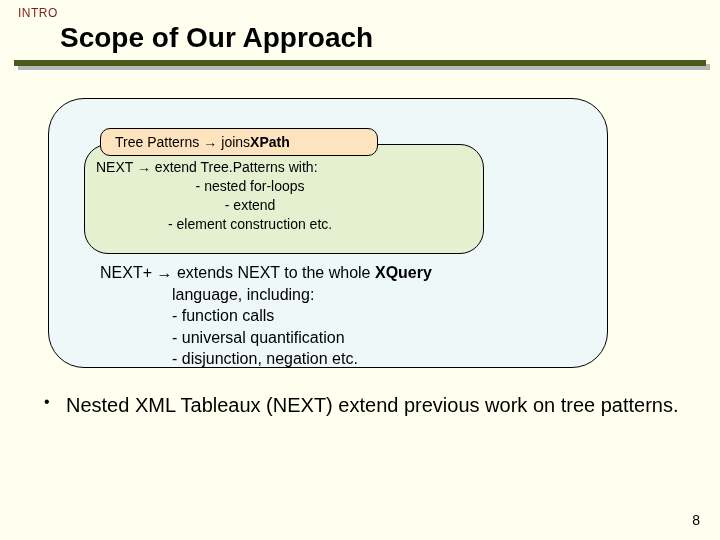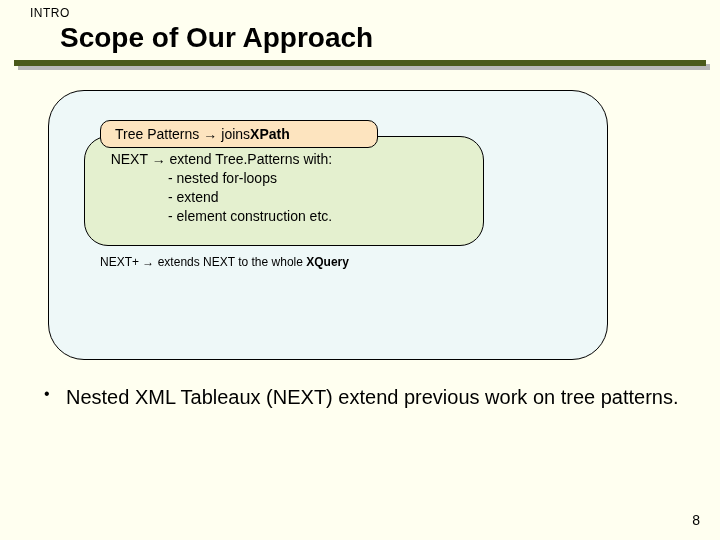--- a/index.html
+++ b/index.html
@@ -5,22 +5,22 @@
   * { box-sizing: border-box; margin: 0; padding: 0; }
   html, body { width: 720px; height: 540px; }
   body {
     background: #fffff0;
     font-family: Arial, Helvetica, sans-serif;
     color: #000;
     position: relative;
   }
   .kicker {
     font-size: 12px;
-    color: #000000;
-    padding: 6px 0 0 30px;
+    color: #7f1d1d;
+    padding: 6px 0 0 18px;
     letter-spacing: 0.5px;
   }
   .title {
     font-size: 28px;
     font-weight: bold;
     padding: 2px 0 6px 32px;
     margin-left: 28px;
   }
   .rule-wrap {
     position: relative;
@@ -34,21 +34,21 @@
     background: #b8b8b8;
   }
   .rule {
     position: absolute;
     left: 0; top: 0;
     width: 100%; height: 6px;
     background: #4a5a1a;
   }
   .diagram {
     position: relative;
-    margin: 20px 0 0 48px;
+    margin: 28px 0 0 48px;
     width: 628px;
     height: 270px;
   }
   .box-outer {
     position: absolute;
     left: 0; top: 0;
     width: 560px; height: 270px;
     border: 1.5px solid #000;
     border-radius: 36px;
     background: #eef8f8;
@@ -73,26 +73,26 @@
     padding-left: 14px;
     font-size: 14px;
   }
   .box-inner .arrow { margin: 0 4px; }
   .box-mid-text {
     position: absolute;
     left: 48px; top: 60px;
     font-size: 14px;
     line-height: 1.35;
   }
-  .box-mid-text .hdr { white-space: nowrap; text-align: right; }
-  .box-mid-text .items { padding-left: 72px; }
+  .box-mid-text .hdr { white-space: nowrap; }
+  .box-mid-text .items { padding-left: 72px; text-align: center; }
   .box-outer-text {
     position: absolute;
     left: 52px; top: 164px;
-    font-size: 12px;
+    font-size: 16px;
     line-height: 1.35;
   }
   .box-outer-text .items { padding-left: 72px; }
   .bold { font-weight: bold; }
   .arrow { font-family: Arial, sans-serif; }
   .bullets {
     margin: 24px 40px 0 40px;
     font-size: 20px;
     line-height: 1.3;
   }
@@ -138,20 +138,26 @@
       <div>-  nested for-loops</div>
       <div>-  extend</div>
       <div>-  element construction etc.</div>
     </div>
   </div>
 
   <div class="box-outer-text">
     <div class="hdr">
       <span>NEXT+ </span><span class="arrow">→</span><span> extends NEXT to the whole </span><span class="bold">XQuery</span>
     </div>
+    <div class="items">
+      <div>language, including:</div>
+      <div>-  function calls</div>
+      <div>-  universal quantification</div>
+      <div>-  disjunction, negation etc.</div>
+    </div>
   </div>
 </div>
 
 <ul class="bullets">
   <li>Nested XML Tableaux (NEXT) extend previous work on tree patterns.</li>
 </ul>
 
 <div class="page-num">8</div>
 
 </body></html>

